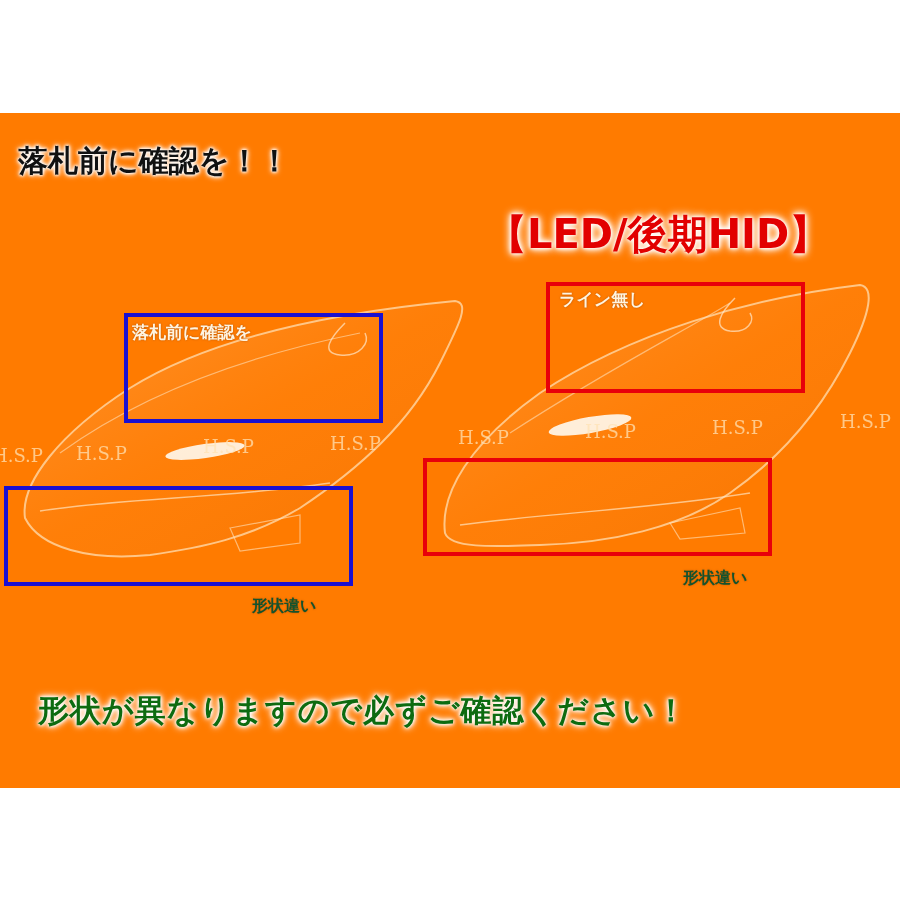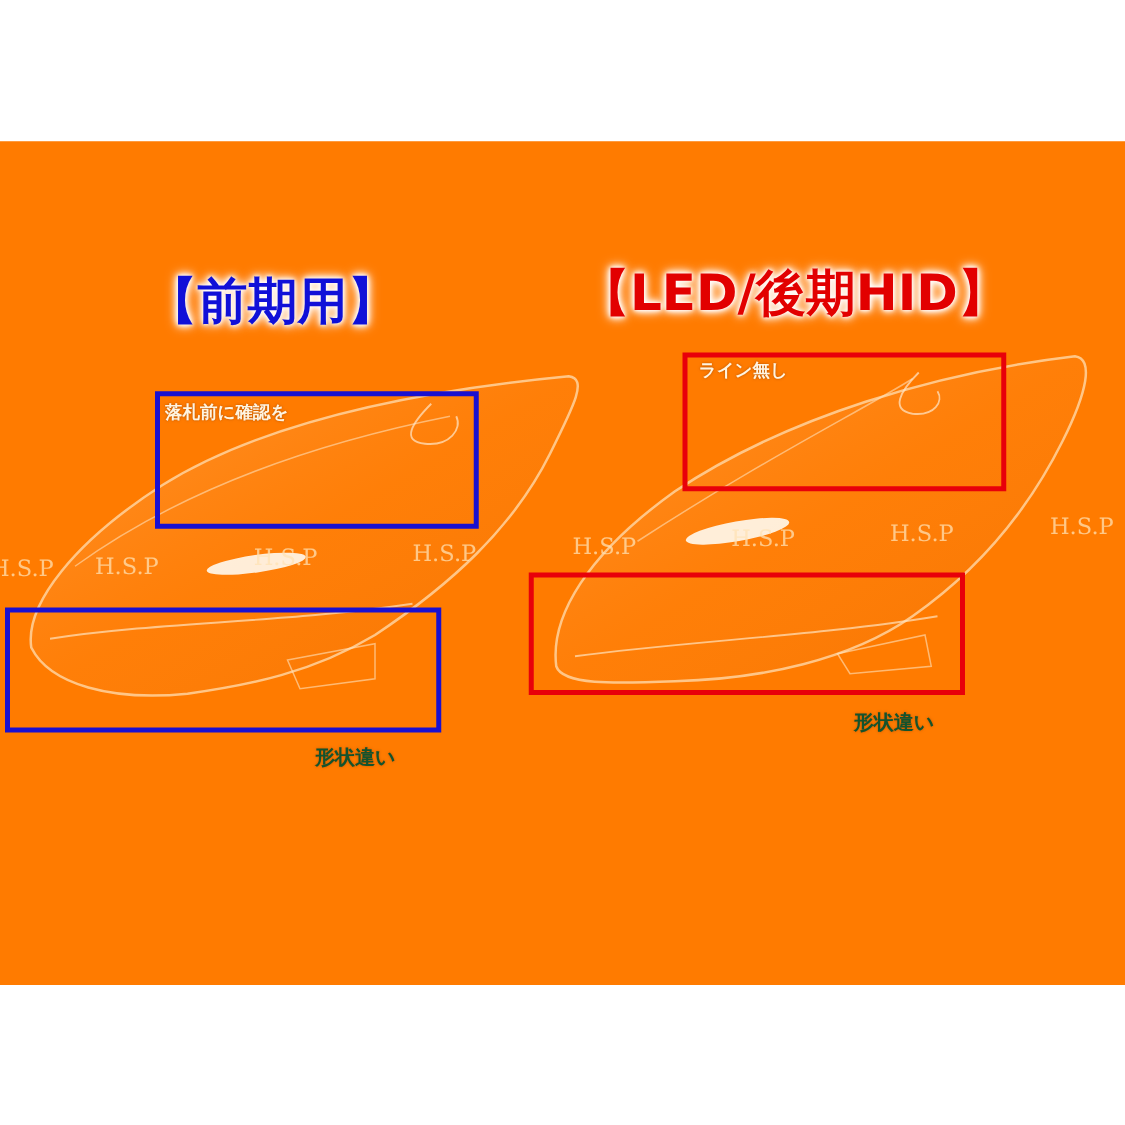--- a/index.html
+++ b/index.html
@@ -17,35 +17,35 @@
     }
     .h-notice {
       left: 18px; top: 28px; font-size: 30px; color: #111;
       text-shadow: 0 0 3px #fff, 0 0 3px #fff, 0 0 5px #fff, 0 0 6px #fff;
     }
     .h-early {
       left: 118px; top: 100px; font-size: 40px; color: #1010d8;
       text-shadow: 0 0 3px #fff, 0 0 5px #fff, 0 0 8px #fff, 0 0 10px #fff;
     }
     .h-late {
-      left: 464px; top: 94px; font-size: 40px; color: #e20000;
+      left: 487px; top: 94px; font-size: 40px; color: #e20000;
       text-shadow: 0 0 3px #fff, 0 0 5px #fff, 0 0 8px #fff, 0 0 10px #fff;
     }
     .h-bottom {
       left: 38px; top: 577px; font-size: 31px; color: #0e6b10; letter-spacing: 1px;
       text-shadow: 0 0 3px #fff, 0 0 4px #fff, 0 0 6px #fff, 0 0 8px #fff;
     }
     .lens { position: absolute; }
     .box {
       position: absolute; border: 4px solid; box-sizing: border-box;
     }
     .box.blue { border-color: #1a10d0; }
     .box.red { border-color: #e8000a; }
     .box-label {
-      position: absolute; font-size: 14px; font-weight: bold; color: #fff4e0;
+      position: absolute; font-size: 17px; font-weight: bold; color: #fff4e0;
       white-space: nowrap; text-shadow: 0 0 2px rgba(120,50,0,0.6);
     }
     .shape-label {
       position: absolute; font-size: 16px; font-weight: bold; color: #14532d;
       white-space: nowrap; text-shadow: 0 0 2px rgba(120,50,0,0.5);
     }
     .watermark {
       position: absolute; font-family: "DejaVu Serif", "Liberation Serif", serif;
       font-size: 18px; color: rgba(255,225,180,0.75); white-space: nowrap;
     }
@@ -89,26 +89,27 @@
 
   <div class="watermark" style="left:-8px;top:332px">H.S.P</div>
   <div class="watermark" style="left:76px;top:330px">H.S.P</div>
   <div class="watermark" style="left:203px;top:323px">H.S.P</div>
   <div class="watermark" style="left:330px;top:320px">H.S.P</div>
   <div class="watermark" style="left:458px;top:314px">H.S.P</div>
   <div class="watermark" style="left:585px;top:308px">H.S.P</div>
   <div class="watermark" style="left:712px;top:304px">H.S.P</div>
   <div class="watermark" style="left:840px;top:298px">H.S.P</div>
 
-  <div class="headline h-early">【前期用】</div>
+  <div class="headline h-notice">落札前に確認を！！</div>
   <div class="headline h-late">【LED/後期HID】</div>
 
   <div class="box blue" style="left:124px;top:200px;width:259px;height:110px"></div>
   <div class="box-label" style="left:132px;top:208px">落札前に確認を</div>
   <div class="box blue" style="left:4px;top:373px;width:349px;height:100px"></div>
   <div class="shape-label" style="left:252px;top:483px">形状違い</div>
 
   <div class="box red" style="left:546px;top:169px;width:259px;height:111px"></div>
   <div class="box-label" style="left:559px;top:175px">ライン無し</div>
   <div class="box red" style="left:423px;top:345px;width:349px;height:98px"></div>
   <div class="shape-label" style="left:683px;top:455px">形状違い</div>
 
+  <div class="headline h-bottom">形状が異なりますので必ずご確認ください！</div>
 </div>
 
 </body></html>

